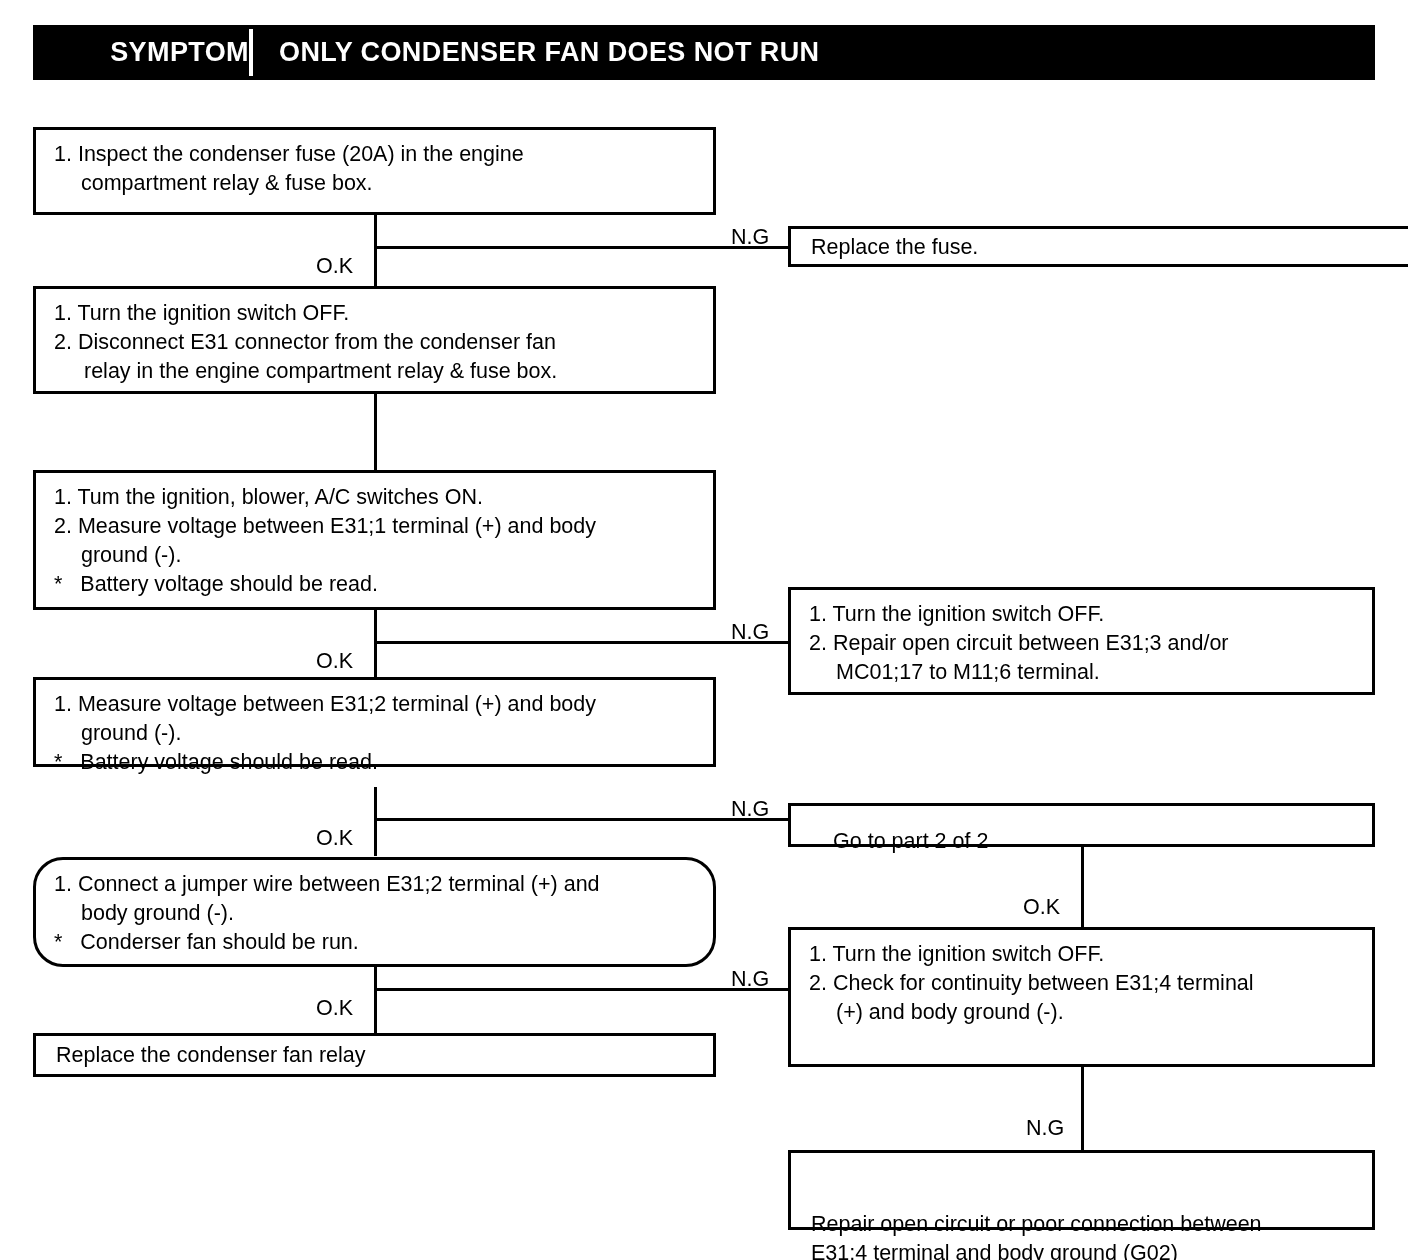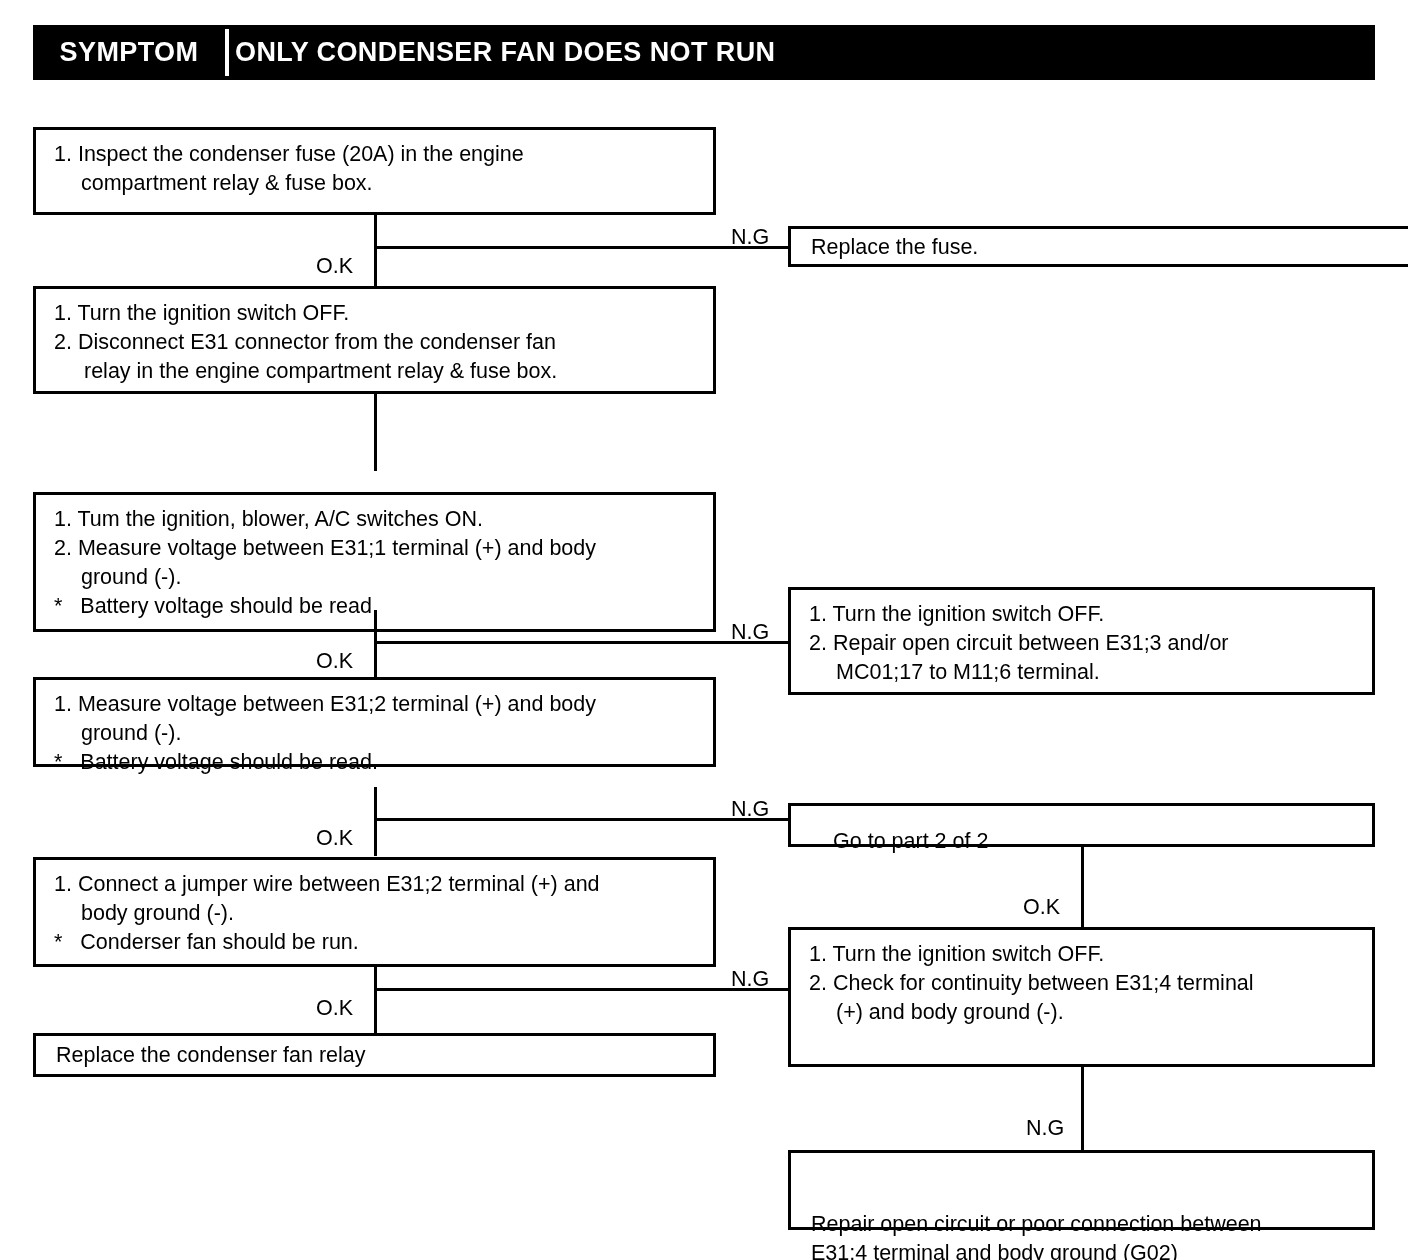--- a/index.html
+++ b/index.html
@@ -19,39 +19,39 @@
   
   .header-bar{
     position:absolute;
     left:33px; top:25px;
     width:1342px; height:55px;
     background:#000000;
     display:flex;
     align-items:center;
   }
   .header-symptom{
-    width:192px;
-    text-align:center;
+    width:216px;
+    text-align:right;
     color:#ffffff;
     font-size:27px;
     font-weight:bold;
     letter-spacing:.4px;
     line-height:1;
   }
   .header-divider{
     width:4px;
     height:47px;
     background:#ffffff;
   }
   .header-title{
     color:#ffffff;
     font-size:27px;
     font-weight:bold;
     letter-spacing:.4px;
-    padding-left:6px;
+    padding-left:26px;
     line-height:1;
   }
 
   
   .box{
     position:absolute;
     background:#ffffff;
     border:3px solid #000000;
     box-sizing:border-box;
     font-size:21.5px;
@@ -119,21 +119,21 @@
   <div class="box" style="left:33px; top:286px; width:683px; height:108px;">
     <div class="body">
       <span class="ln">1. Turn the ignition switch OFF.</span>
       <span class="ln">2. Disconnect E31 connector from the condenser fan</span>
       <span class="ln indent2">relay in the engine compartment relay &amp; fuse box.</span>
     </div>
   </div>
 
   <div class="vline" style="left:374px; top:394px; height:77px;"></div>
 
-  <div class="box" style="left:33px; top:492px; width:683px; height:140px;">
+  <div class="box" style="left:33px; top:470px; width:683px; height:140px;">
     <div class="body">
       <span class="ln">1. Tum the ignition, blower, A/C switches ON.</span>
       <span class="ln">2. Measure voltage between E31;1 terminal (+) and body</span>
       <span class="ln indent">ground (-).</span>
       <span class="star-ln">*   Battery voltage should be read.</span>
     </div>
   </div>
 
   <div class="vline" style="left:374px; top:610px; height:67px;"></div>
   <div class="hline" style="left:374px; top:641px; width:414px;"></div>
@@ -163,21 +163,21 @@
 
   <div class="box" style="left:788px; top:803px; width:587px; height:44px;">
     <div class="body" style="padding:5px 12px 5px 42px;margin-top:16px;">
       <span class="ln">Go to part 2 of 2</span>
     </div>
   </div>
 
   <div class="vline" style="left:1081px; top:847px; height:80px;"></div>
   <div class="lbl" style="left:1023px; top:897px;">O.K</div>
 
-  <div class="box" style="left:33px; top:857px; width:683px; height:110px;">
+  <div class="box" style="left:33px; top:857px; width:683px; height:110px;border-radius:30px;">
     <div class="body">
       <span class="ln">1. Connect a jumper wire between E31;2 terminal (+) and</span>
       <span class="ln indent">body ground (-).</span>
       <span class="star-ln">*   Conderser fan should be run.</span>
     </div>
   </div>
 
   <div class="vline" style="left:374px; top:967px; height:69px;"></div>
   <div class="hline" style="left:374px; top:988px; width:414px;"></div>
   <div class="lbl" style="left:316px; top:998px;">O.K</div>

